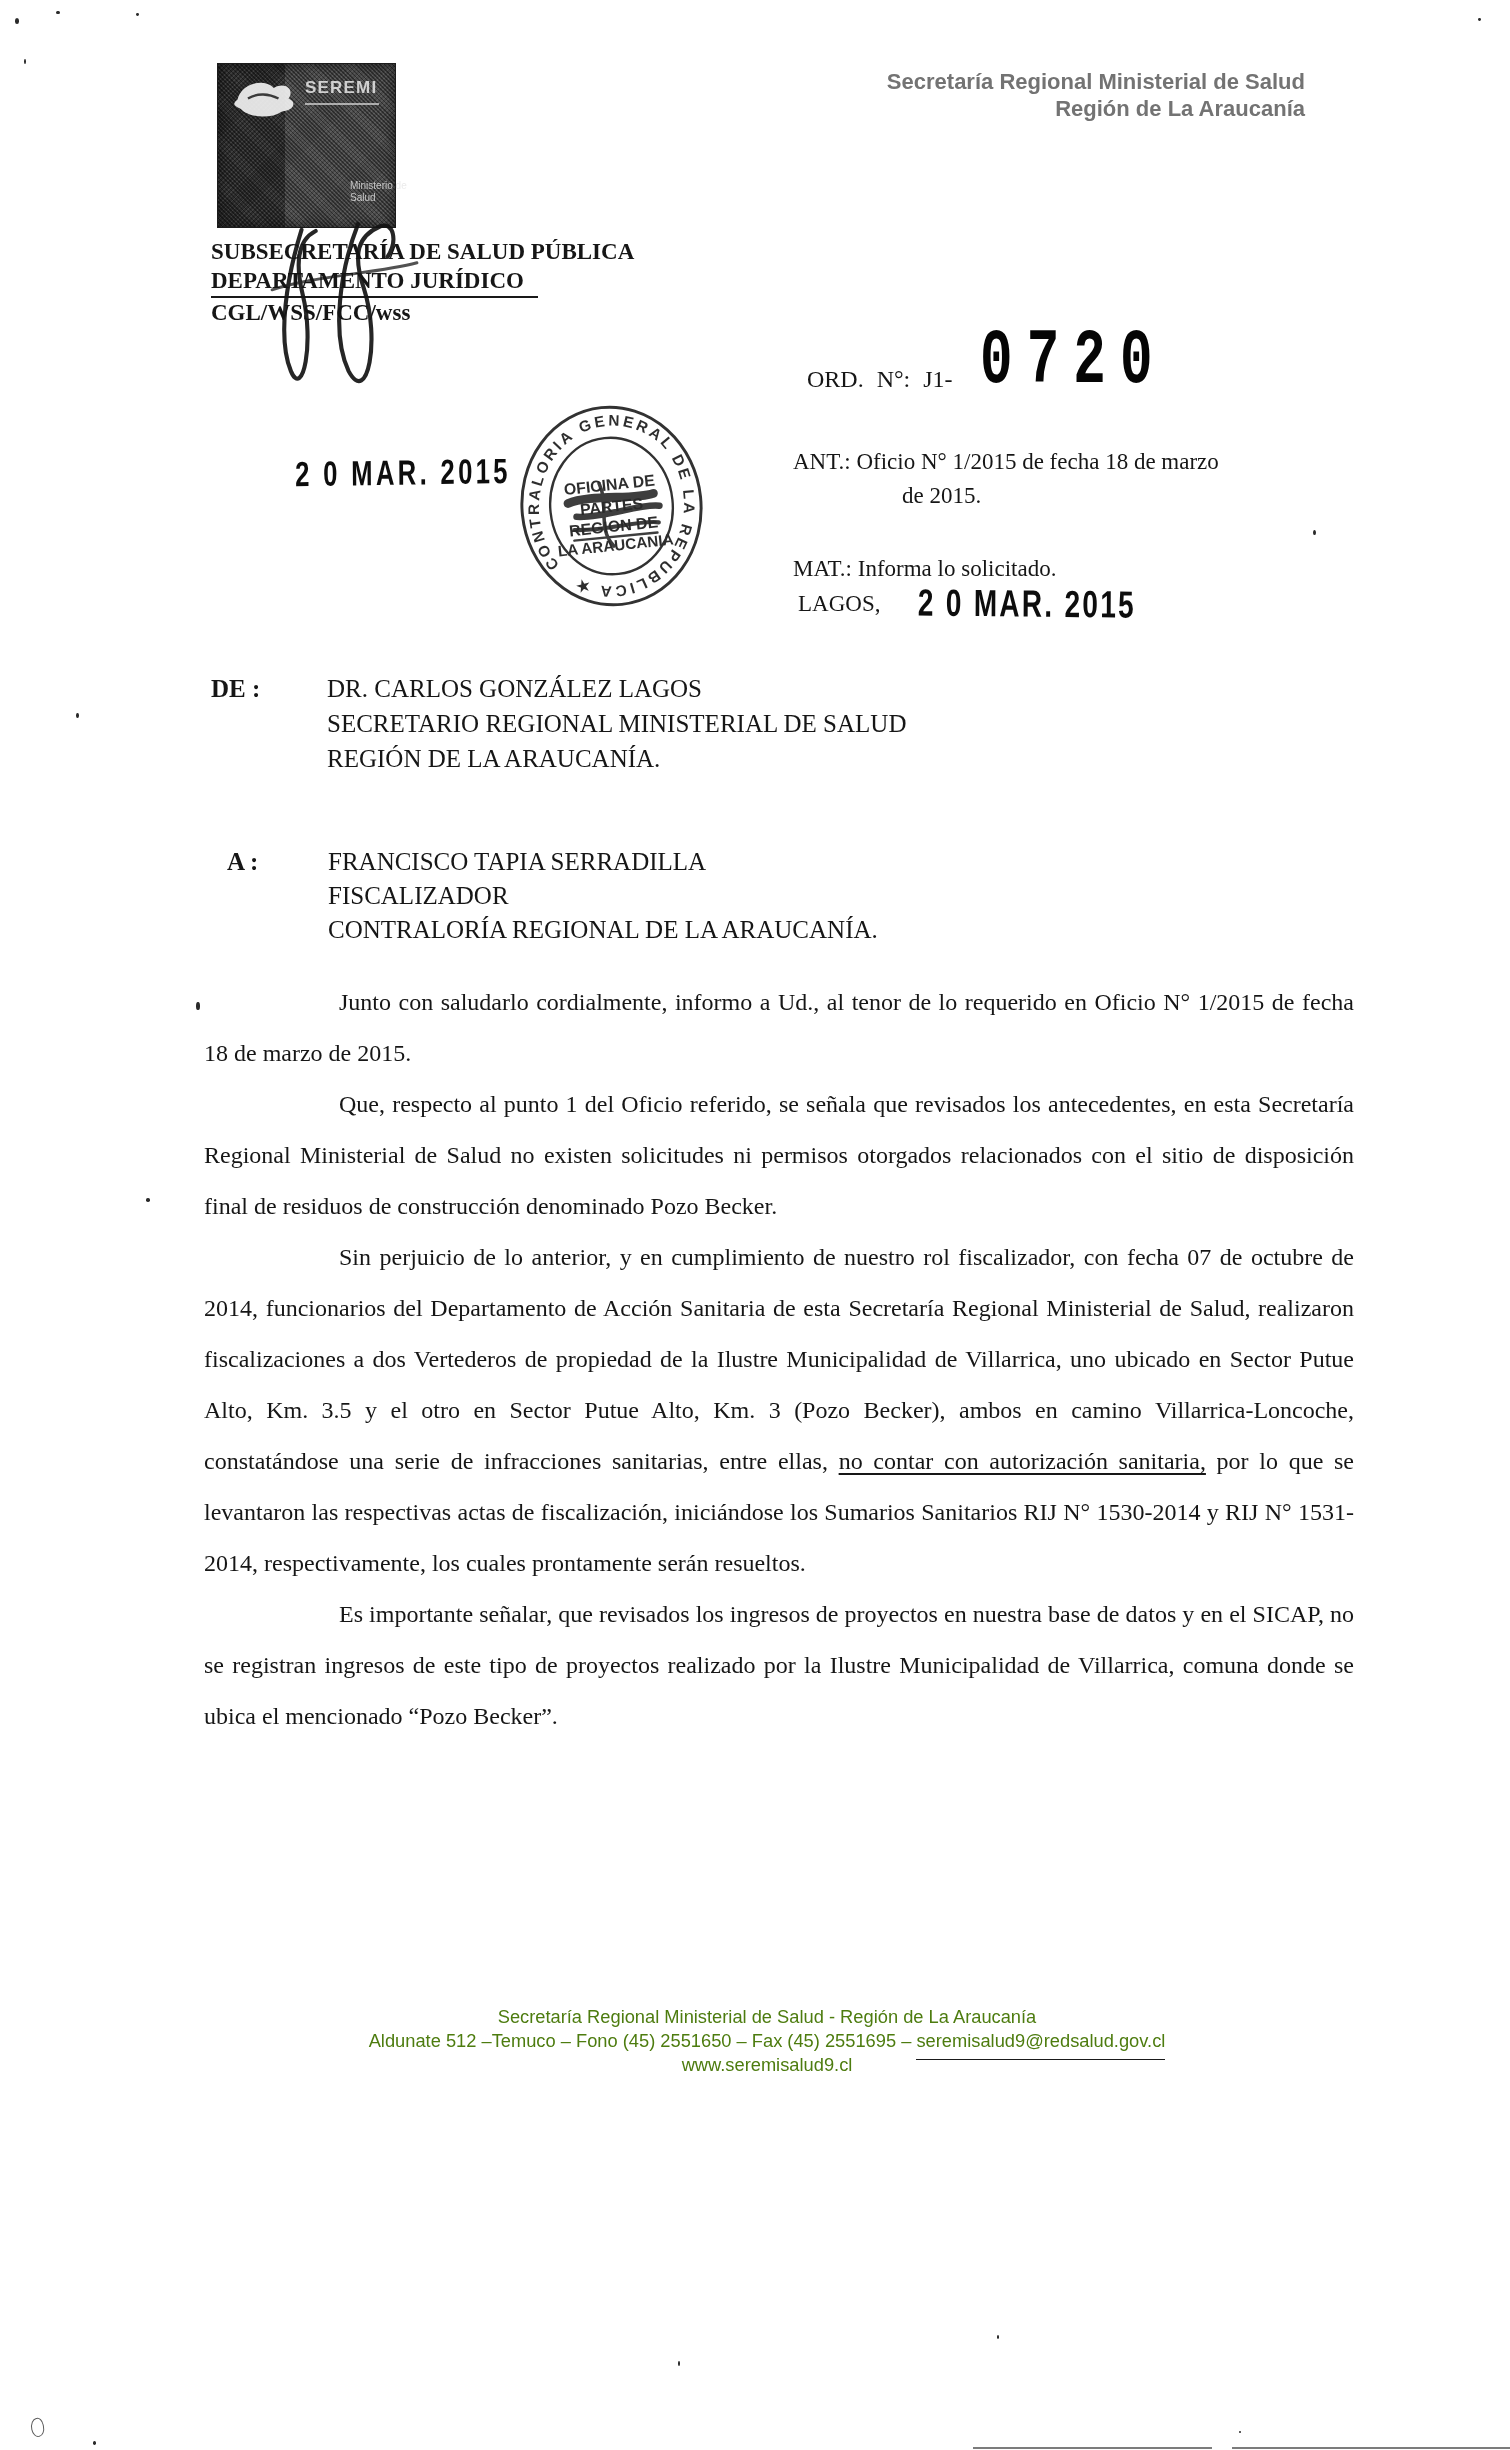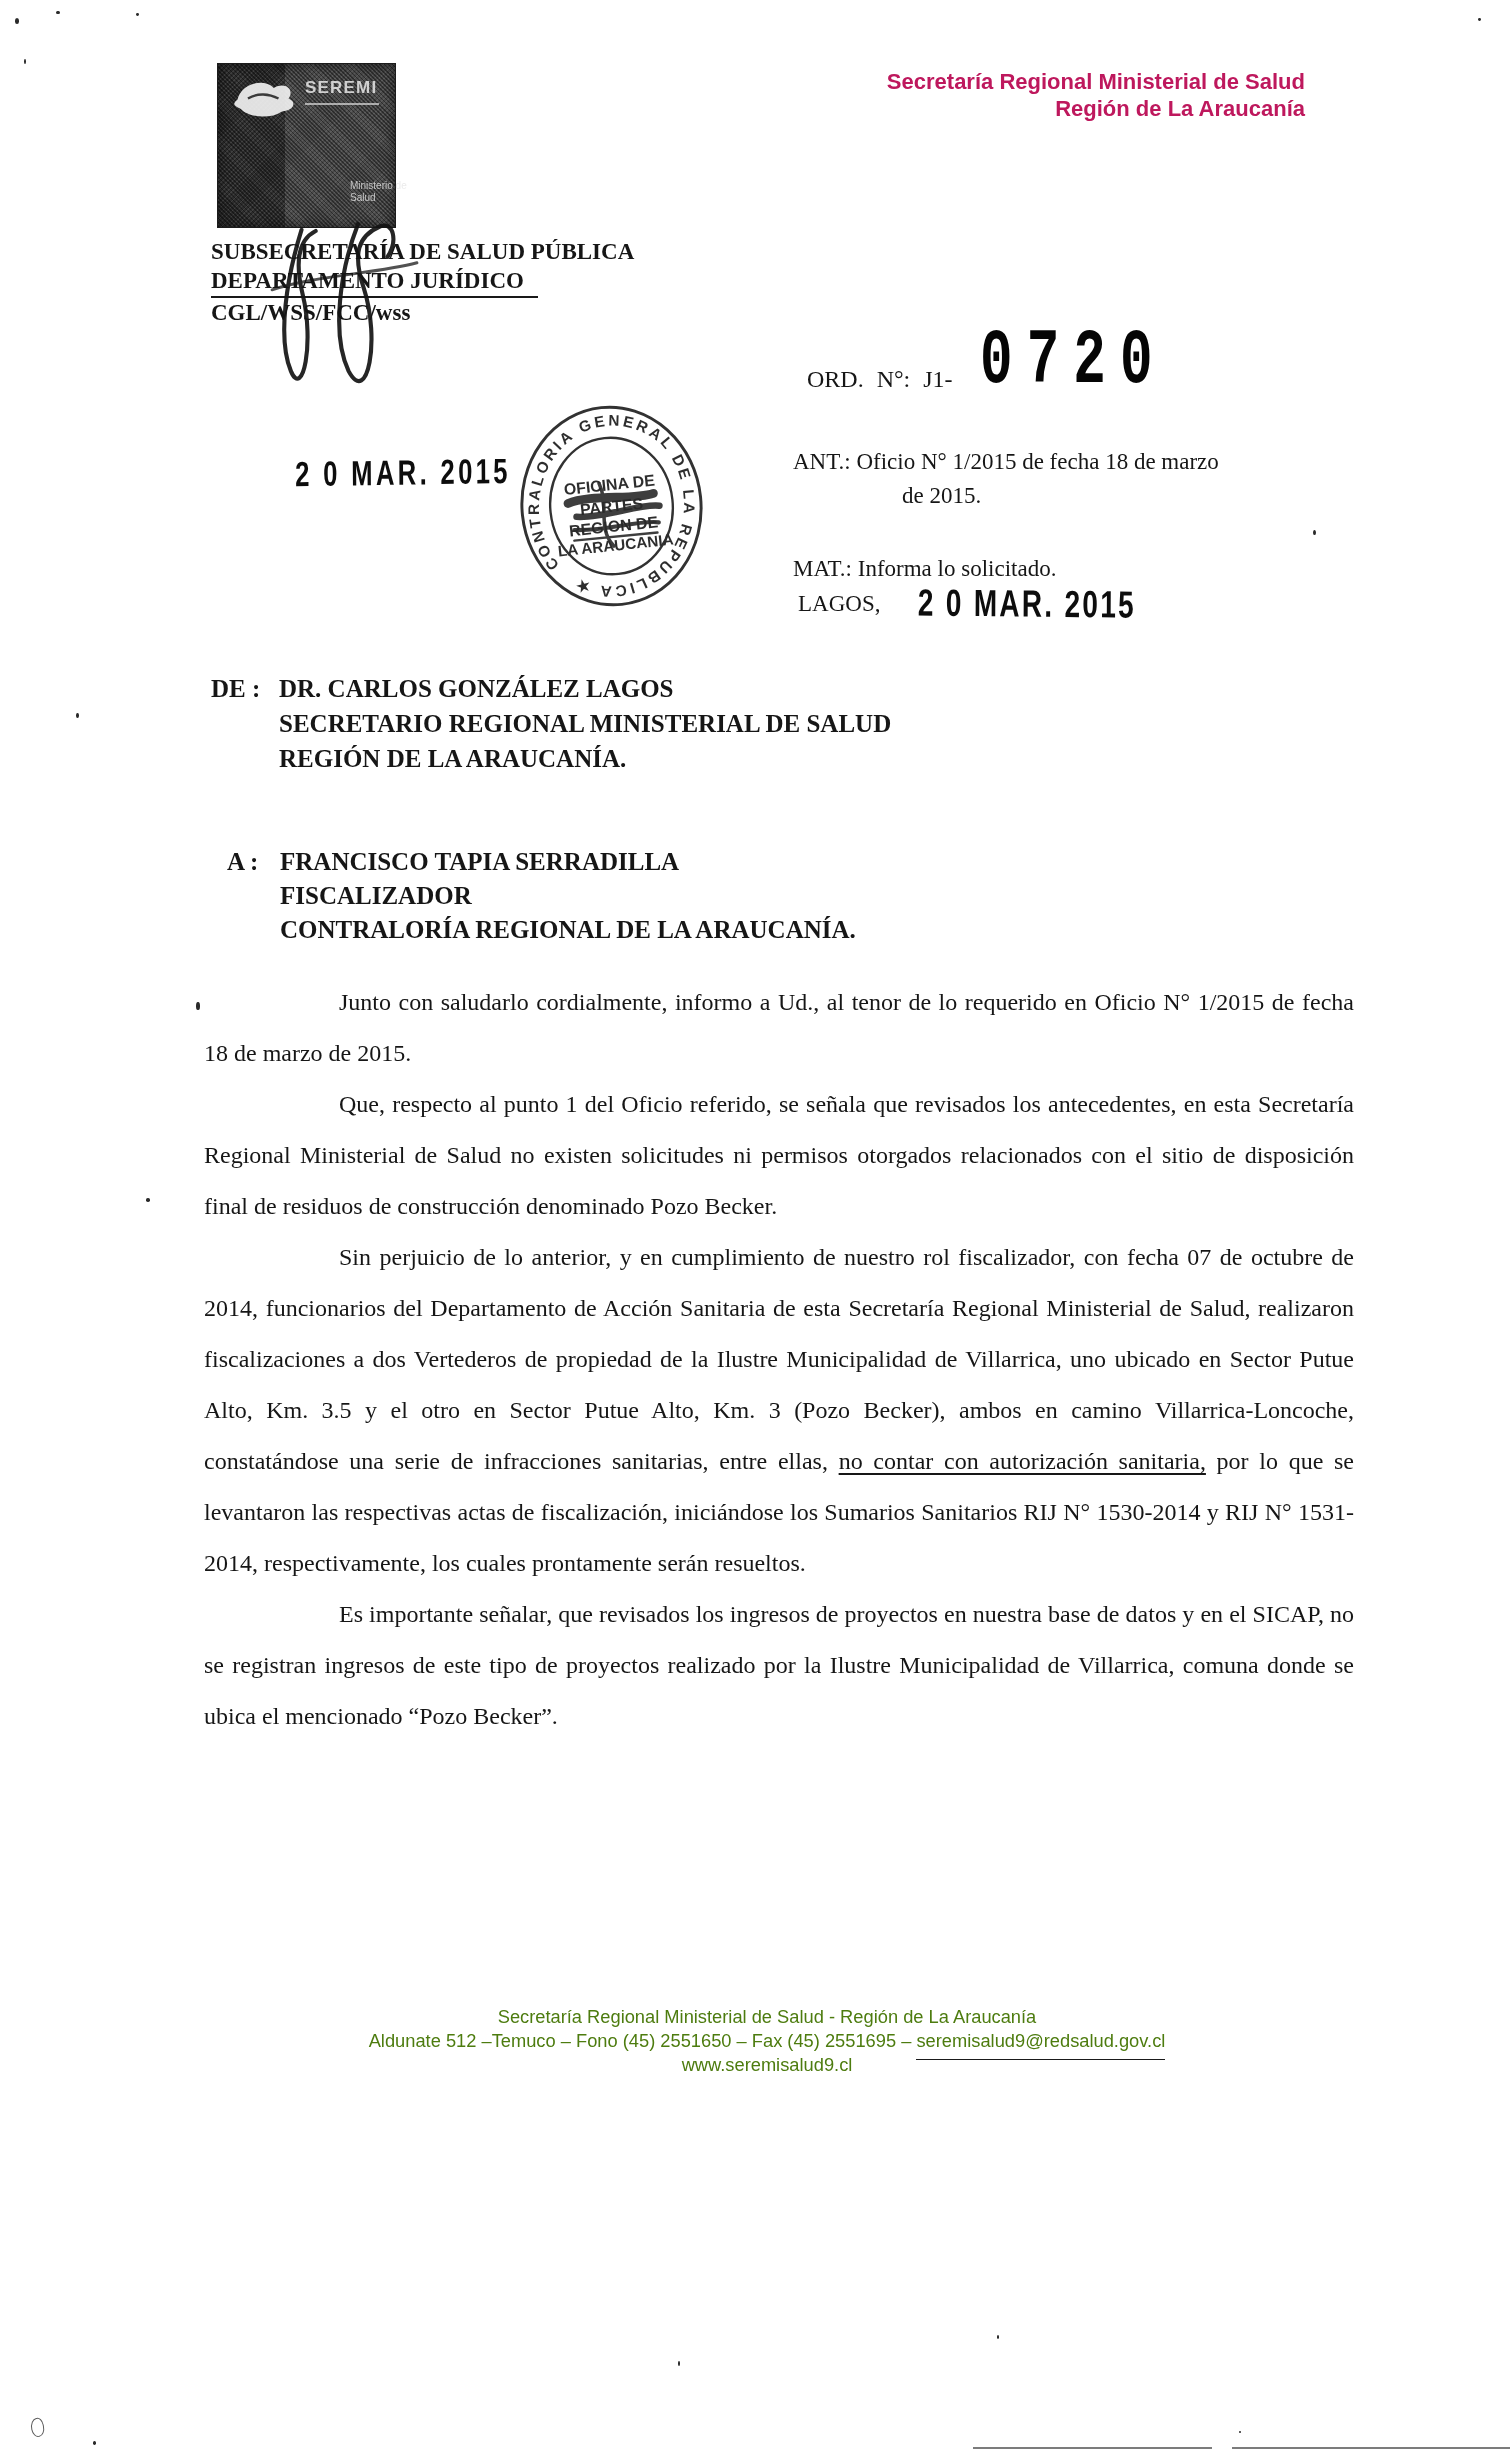--- a/index.html
+++ b/index.html
@@ -31,21 +31,21 @@
   .logo-ministry{
     position:absolute;left:86px;top:116px;width:77px;
     font-family:"Liberation Sans",sans-serif;font-size:10px;line-height:12.4px;
     color:#e6e6e6;opacity:.8;padding-left:46px;
   }
   
   .org-header{
     position:absolute;left:708px;top:68px;width:597px;
     text-align:right;
     font-family:"Liberation Sans",sans-serif;
-    font-weight:bold;font-size:22px;line-height:27px;color:#be185d;
+    font-weight:bold;font-size:22px;line-height:27px;color:#737373;
   }
   
   .letterhead{position:absolute;left:211px;top:237px;font-weight:bold;font-size:23px;line-height:29px;}
   .letterhead .u{display:inline-block;border-bottom:2.4px solid #191919;padding-right:14px;padding-bottom:0.6px;}
   
   .stamp{
     font-family:"Liberation Sans",sans-serif;font-weight:bold;color:#0d0d0d;
     transform-origin:left top;white-space:nowrap;
   }
   .left-date{position:absolute;left:295px;top:455px;font-size:27px;letter-spacing:3.5px;transform:scale(.95,1.3) rotate(-.6deg);}
@@ -59,21 +59,21 @@
   .ant-block .cont{padding-left:109px;}
   .mat-line{position:absolute;left:793px;top:520px;font-size:23px;margin-top:36px;}
   .city-line{position:absolute;left:798px;top:591px;font-size:23px;}
   .city-date{position:absolute;left:918px;top:581px;font-size:29.5px;letter-spacing:2.4px;transform:scale(.95,1.28) rotate(.4deg);}
   
   .round-stamp{position:absolute;left:514px;top:400px;opacity:.9;}
   .round-stamp text{font-family:"Liberation Sans",sans-serif;font-weight:bold;fill:#171717;}
   
   .addr{position:absolute;display:flex;font-size:25px;line-height:35px;}
   .addr-label{font-weight:bold;flex:none;}
-  .addr-lines{font-weight:bold;}
+  .addr-lines{font-weight:normal;margin-left:48px;}
   .from-block{left:211px;top:671px;}
   .from-block .addr-label{width:68px;}
   .to-block{left:227px;top:845px;line-height:34px;}
   .to-block .addr-label{width:53px;}
   
   .body-text{
     position:absolute;left:204px;top:977px;width:1150px;
     font-size:24px;line-height:51px;text-align:justify;
   }
   .body-text p{margin:0;text-indent:135px;}

